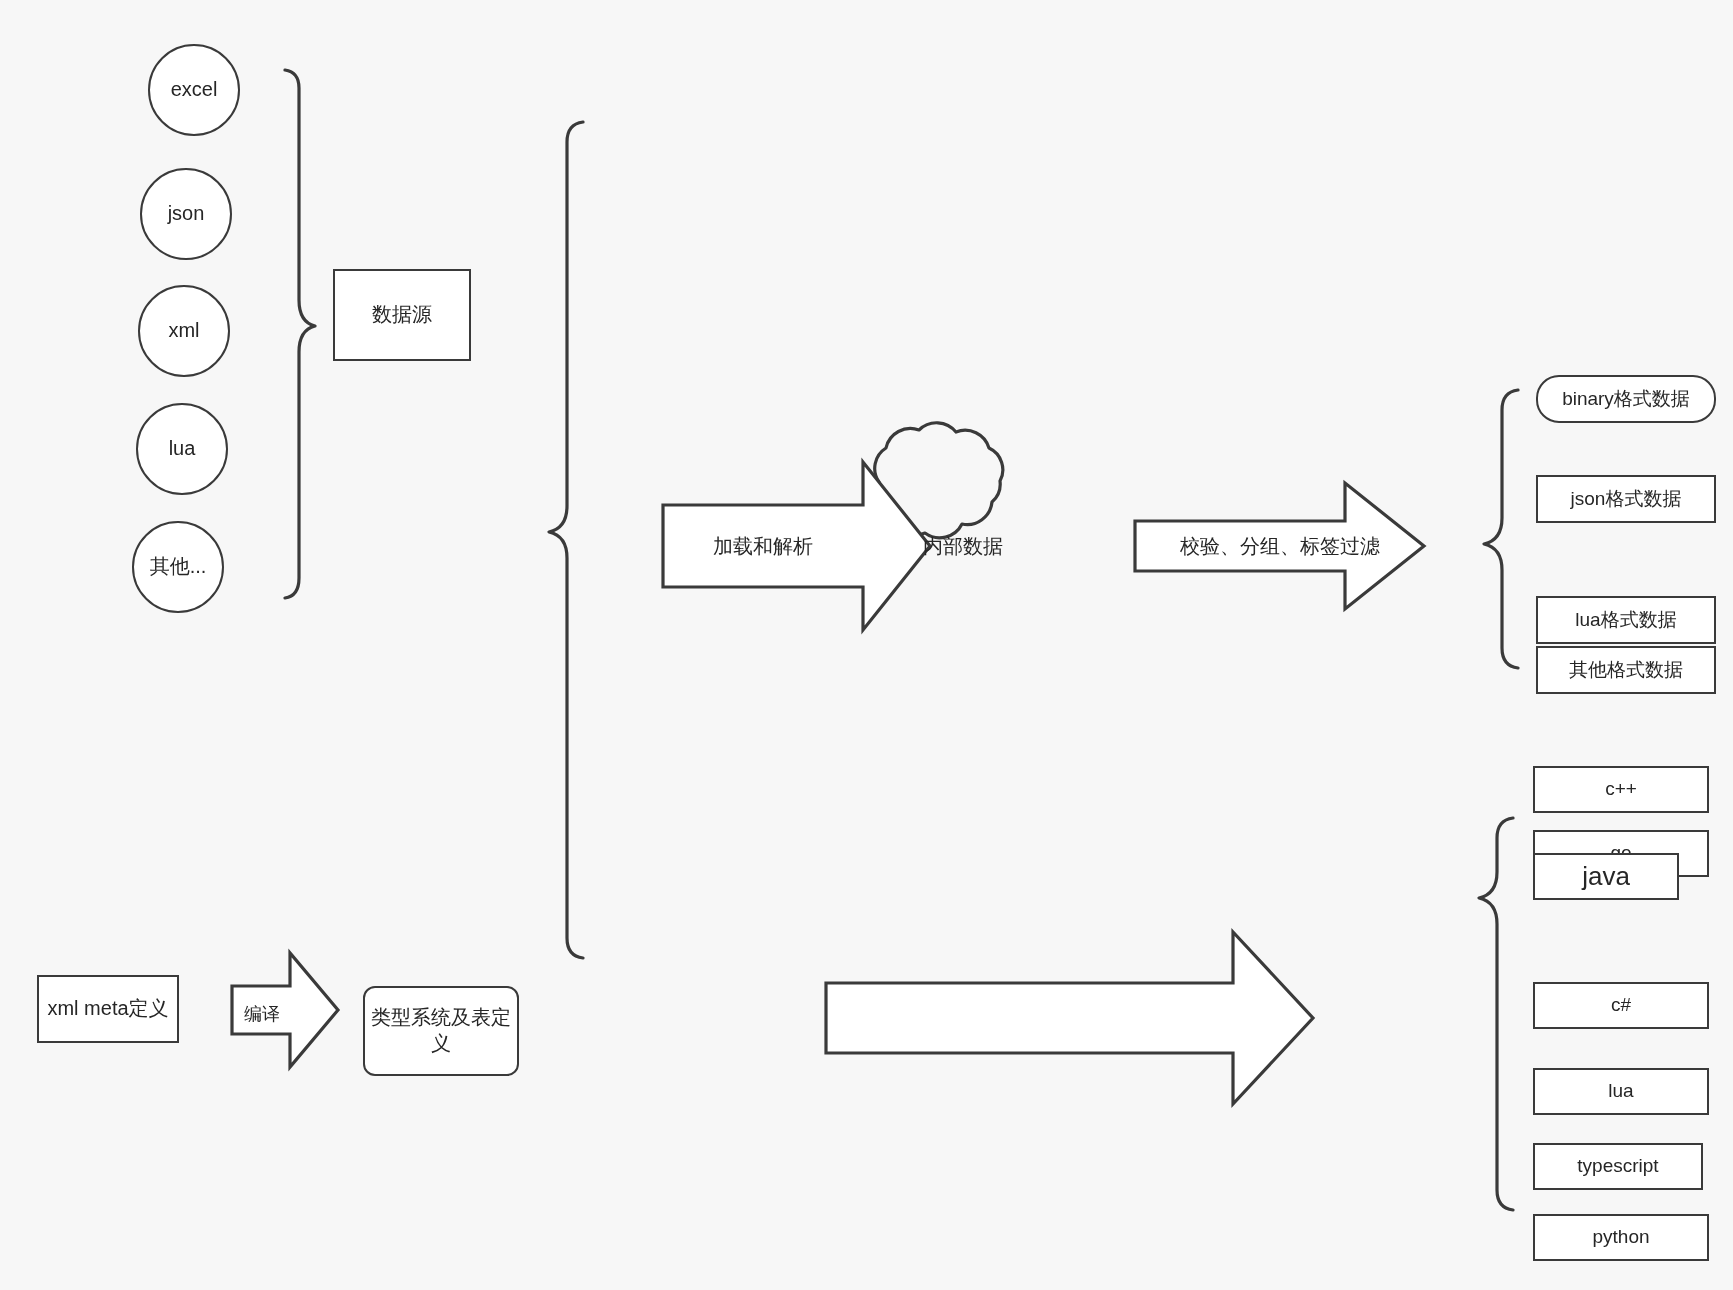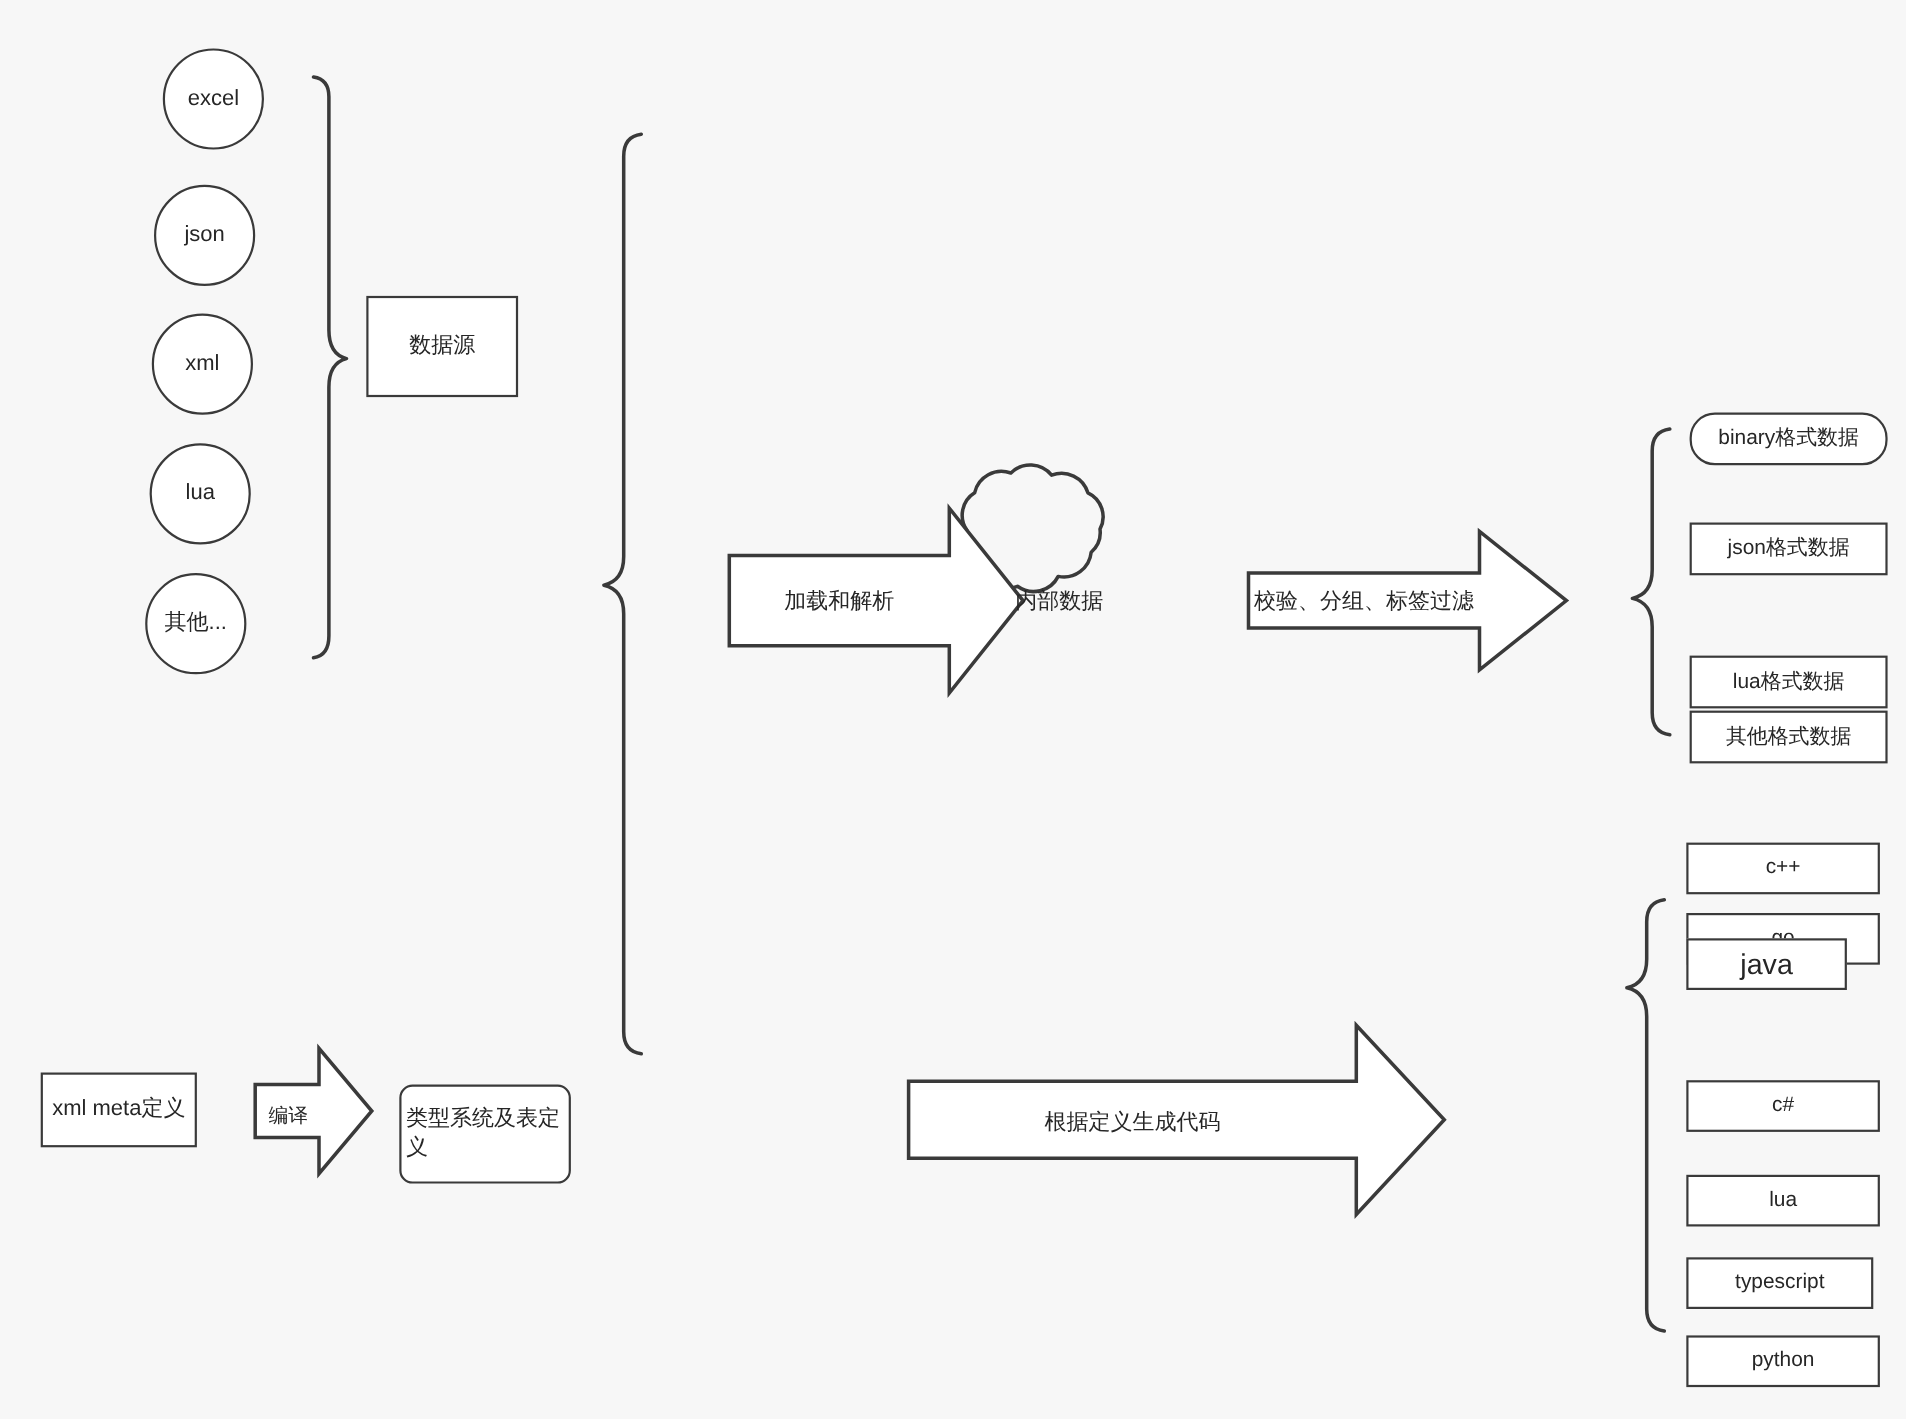--- a/index.html
+++ b/index.html
@@ -5,21 +5,21 @@
   html,body{margin:0;padding:0;}
   body{
     width:1733px;height:1290px;
     background:#f7f7f7;
     font-family:"Liberation Sans","DejaVu Sans",sans-serif;
     color:#262626;
     position:relative;
     overflow:hidden;
   }
   #canvas{position:absolute;left:0;top:0;width:1733px;height:1290px;}
-  .node{position:absolute;box-sizing:border-box;display:flex;align-items:center;justify-content:center;background:#ffffff;border:2.6px solid #3a3a3a;color:#262626;line-height:1.28;}
+  .node{position:absolute;box-sizing:border-box;display:flex;align-items:center;justify-content:center;text-align:center;background:#ffffff;border:2.6px solid #3a3a3a;color:#262626;line-height:1.28;}
   .circle{border-radius:50%;}
   .rect{}
   .round{border-radius:12px;margin-top:24px;}
   .label{display:block;padding:0 4px;}
   svg.deco{position:absolute;left:0;top:0;width:1733px;height:1290px;pointer-events:none;}
   .arrow-text{position:absolute;display:flex;align-items:center;justify-content:center;text-align:center;color:#262626;}
 </style>
 </head>
 <body>
 
@@ -80,21 +80,21 @@
   </div>
 
   <div class="arrow-text" style="left:663px;top:520px;width:200px;height:52px;font-size:20px;">
     <span>加载和解析</span>
   </div>
 
   <div class="arrow-text" style="left:908px;top:523px;width:110px;height:46px;font-size:20px;">
     <span>内部数据</span>
   </div>
 
-  <div class="arrow-text" style="left:1135px;top:522px;width:210px;height:48px;font-size:20px;">
+  <div class="arrow-text" style="left:1135px;top:522px;width:210px;height:48px;font-size:20px;padding-left:40px;">
     <span>校验、分组、标签过滤</span>
   </div>
 
   <div class="node rect" style="left:1536px;top:375px;width:180px;height:48px;font-size:19px;border-radius:23px;">
     <span class="label">binary格式数据</span>
   </div>
   <div class="node rect" style="left:1536px;top:475px;width:180px;height:48px;font-size:19px;">
     <span class="label">json格式数据</span>
   </div>
   <div class="node rect" style="left:1536px;top:574px;width:180px;height:48px;font-size:19px;margin-top:22px;">
@@ -109,23 +109,20 @@
   </div>
 
   <div class="arrow-text" style="left:232px;top:988px;width:60px;height:52px;font-size:18px;">
     <span>编译</span>
   </div>
 
   <div class="node round" style="left:363px;top:962px;width:156px;height:90px;font-size:20px;">
     <span class="label">类型系统及表定义</span>
   </div>
 
-  <div class="arrow-text" style="left:826px;top:996px;width:407px;height:46px;font-size:20px;">
-    <span>根据定义生成代码</span>
-  </div>
 
   <div class="node rect" style="left:1533px;top:766px;width:176px;height:47px;font-size:19px;">
     <span class="label">c++</span>
   </div>
   <div class="node rect" style="left:1533px;top:830px;width:176px;height:47px;font-size:19px;">
     <span class="label">go</span>
   </div>
   <div class="node rect" style="left:1533px;top:853px;width:146px;height:47px;font-size:26px;">
     <span class="label">java</span>
   </div>

